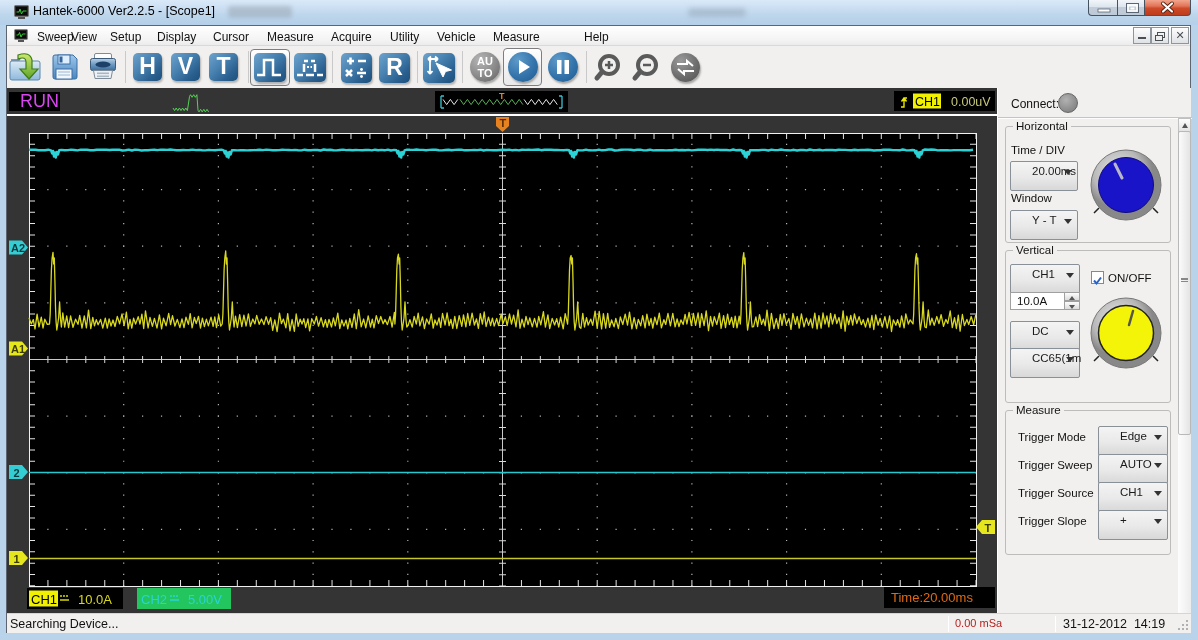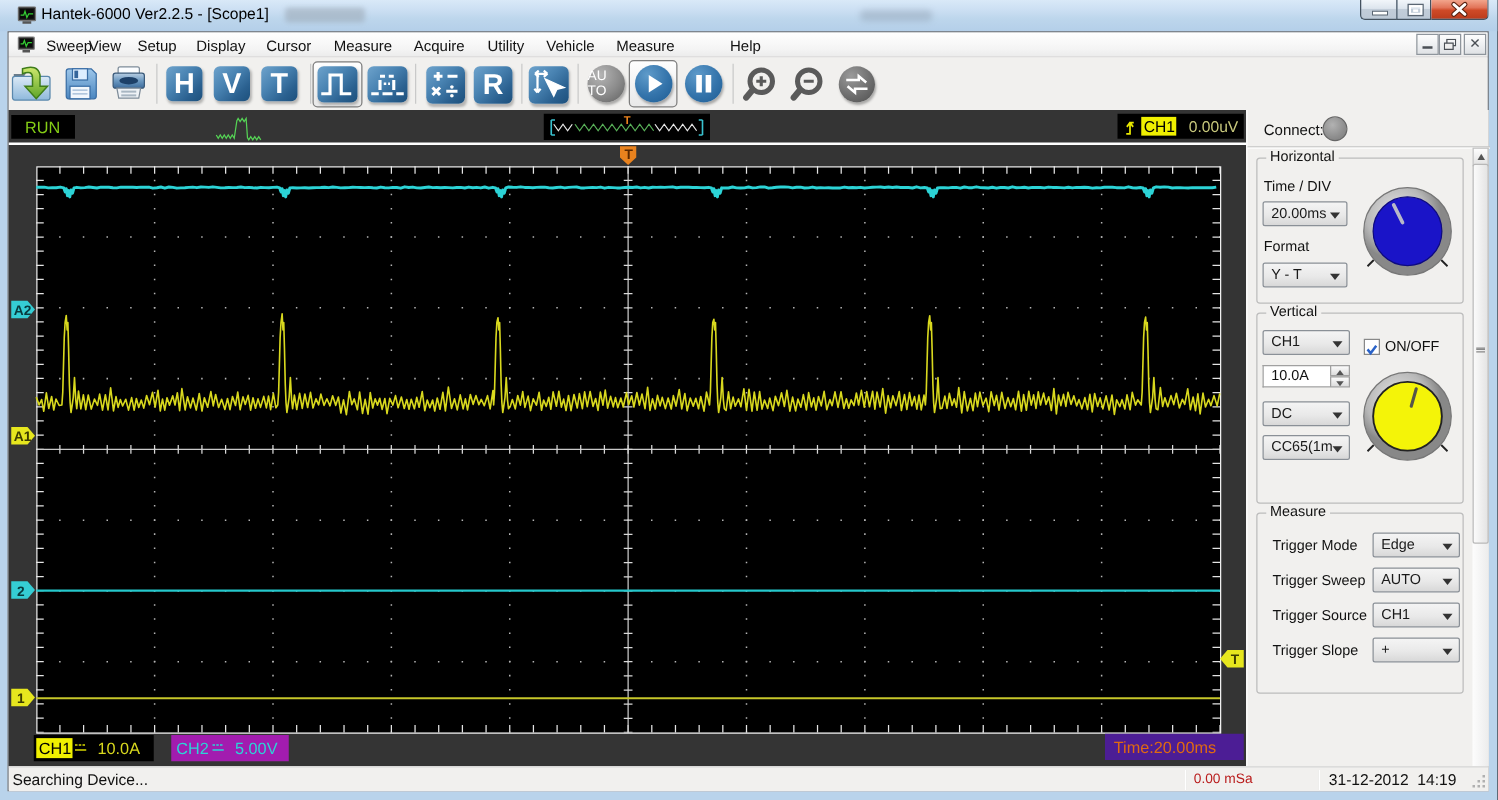--- a/index.html
+++ b/index.html
@@ -6,21 +6,21 @@
 .abs{position:absolute}
 .ttl{background:linear-gradient(#d9e9f8,#cadef2 35%,#bdd6ec 60%,#b4cfe9)}
 .capbtn{position:absolute;top:0;height:16px;border:1px solid #45525f;border-top:none;border-radius:0 0 4px 4px}
 .mm{background:linear-gradient(#f2f6fa,#dde5ee 45%,#c2cdd9 50%,#bdc9d6)}
 .cls{background:linear-gradient(#f2a58c,#e2755a 40%,#cf4a28 55%,#bc3c1c)}
 .mdibtn{position:absolute;top:27px;width:18px;height:17px;border:1px solid #8e959c;background:linear-gradient(#fdfdfd,#eef0f2 50%,#dfe2e5);color:#4a4f55;text-align:center}
 .menu{position:absolute;top:30px;font-size:12px;color:#111}
 .sep{position:absolute;top:51px;width:1px;height:32px;background:#c9c9c9}
 .blueic{border-radius:5px;background:linear-gradient(135deg,#6ea3cc,#4983b2 40%,#2a608f 75%,#1d507c);box-shadow:1px 2px 2px rgba(0,0,0,.25);color:#fff;font-weight:bold;text-align:center;position:absolute}
 .selbox{position:absolute;border:1px solid #7e7e7e;border-radius:4px;background:linear-gradient(#fefefe,#e9e9e9)}
-.combo{position:absolute;height:20px;border:1px solid #8a9097;border-radius:2px;background:linear-gradient(#f4f4f4,#e9e9e9 55%,#d8d8d8);font-size:11.5px;color:#1a1a1a;line-height:19px;padding-left:6px}
+.combo{position:absolute;height:30px;border:1px solid #8a9097;border-radius:2px;background:linear-gradient(#f4f4f4,#e9e9e9 55%,#d8d8d8);font-size:11.5px;color:#1a1a1a;line-height:19px;padding-left:21px}
 .combo .ar{position:absolute;right:5px;top:8px;width:0;height:0;border-left:4px solid transparent;border-right:4px solid transparent;border-top:5px solid #333}
 .grp{position:absolute;border:1px solid #bcbcbc;border-radius:3px}
 .grplbl{position:absolute;top:-7px;left:7px;background:#f1f0ee;padding:0 3px;font-size:11.5px;color:#111}
 .lbl{position:absolute;font-size:11.5px;color:#111;white-space:nowrap}
 </style></head>
 <body>
 
 <div class="abs ttl" style="left:0;top:0;width:1198px;height:25px"></div>
 <div class="abs" style="left:14px;top:5px;width:15px;height:15px">
 <svg width="15" height="15">
@@ -151,21 +151,21 @@
     </svg></div>
 <div class="blueic" style="left:379px;top:53px;width:31px;height:30px;font-size:23px;line-height:28px">R</div>
 <div class="sep" style="left:417px"></div>
 <div class="blueic" style="left:423px;top:53px;width:32px;height:30px">
 <svg width="32" height="30">
       <path d="M5 6 h10 M5 6 l3 -2.5 M5 6 l3 2.5 M15 6 l-3 -2.5 M15 6 l-3 2.5" stroke="#fff" stroke-width="1.8" fill="none"></path>
       <path d="M7 5 v16 M7 21 l2.5 -3 M7 21 l-2.5 -3" stroke="#fff" stroke-width="1.8" fill="none"></path>
       <path d="M13 10 l7 14 l2.5 -5.5 l6 -1.5 z" fill="#fff" stroke="#fff"></path>
     </svg></div>
 <div class="sep" style="left:462px"></div>
-<div class="abs" style="left:470px;top:52px;width:30px;height:30px;border-radius:50%;background:radial-gradient(circle at 10px 8px,#b5b5b5,#8a8a8a 55%,#5f5f5f);color:#fff;font-weight:normal;font-size:11px;line-height:12px;box-shadow:1px 2px 2px rgba(0,0,0,.3)">
+<div class="abs" style="left:470px;top:52px;width:30px;height:30px;border-radius:50%;background:radial-gradient(circle at 10px 8px,#b5b5b5,#8a8a8a 55%,#5f5f5f);color:#fff;font-weight:bold;font-size:11px;line-height:12px;text-align:center;box-shadow:1px 2px 2px rgba(0,0,0,.3)">
     <div style="margin-top:3px">AU<br>TO</div>
   </div>
 <div class="selbox" style="left:503px;top:48px;width:39px;height:38px"></div>
 <div class="abs" style="left:508px;top:52px;width:30px;height:30px;border-radius:50%;background:radial-gradient(circle at 10px 8px,#5f9bca,#3474ab 55%,#1d5b92);box-shadow:1px 2px 2px rgba(0,0,0,.3)">
 <svg width="30" height="30">
       <polygon points="11,8 22,15 11,22" fill="#fff"></polygon>
     </svg></div>
 <div class="abs" style="left:548px;top:52px;width:30px;height:30px;border-radius:50%;background:radial-gradient(circle at 10px 8px,#5f9bca,#3474ab 55%,#1d5b92);box-shadow:1px 2px 2px rgba(0,0,0,.3)">
 <svg width="30" height="30">
       <rect x="9" y="8" width="4.5" height="14" fill="#fff"></rect>
@@ -185,21 +185,21 @@
       <path d="M13 13 h8" stroke="#5a5a5a" stroke-width="2.5"></path>
     </svg></div>
 <div class="abs" style="left:671px;top:53px;width:29px;height:29px;border-radius:50%;background:radial-gradient(circle at 10px 8px,#9a9a9a,#6e6e6e 55%,#4e4e4e);box-shadow:1px 2px 2px rgba(0,0,0,.3)">
 <svg width="29" height="29">
       <path d="M6 11 h10 v-3 l6 5" fill="none" stroke="#fff" stroke-width="2"></path>
       <path d="M23 18 h-10 v3 l-6 -5" fill="none" stroke="#fff" stroke-width="2"></path>
     </svg></div>
 
 <div class="abs" style="left:7px;top:88px;width:990px;height:525px;background:#343434">
 
-  <div class="abs" style="left:2px;top:4px;width:51px;height:19px;background:#000;color:#84cc16;font-size:13px;line-height:19px;padding-left:11px">RUN</div>
+  <div class="abs" style="left:2px;top:4px;width:51px;height:19px;background:#000;color:#d946ef;font-size:18px;line-height:19px;padding-left:11px">RUN</div>
   <div class="abs" style="left:163px;top:2px">
     <svg width="42" height="24">
       <path d="M3.0 18.0 L4.6 20.6 L6.2 18.0 L7.8 20.6 L9.4 18.0 L11.0 20.6 L12.6 18.0 L14.2 20.6 L15.8 18.0 L17.4 20.6 L19.5 6.5 L20.5 4.7 L22.1 7.3 L23.7 4.7 L25.3 7.3 L26.9 4.7 L28.0 20.3 L29.0 21.9 L30.6 19.3 L32.2 21.9 L33.8 19.3 L35.4 21.9 L37.0 19.3 L38.6 21.9" fill="none" stroke="#55d355" stroke-width="1"></path>
     </svg></div>
   <div class="abs" style="left:428px;top:3px;width:133px;height:21px;background:#000">
     <svg width="133" height="21">
       <text x="64" y="8" fill="#e8821e" font-size="9" font-weight="bold" font-family="Liberation Sans">T</text>
       <path d="M6 5 v12 M6 5 h3 M6 17 h3" stroke="#39c2cf" stroke-width="1.3" fill="none"></path>
       <path d="M127 5 v12 M127 5 h-3 M127 17 h-3" stroke="#39c2cf" stroke-width="1.3" fill="none"></path>
       <path d="M8.0 8.4 L11.7 13.6 L15.4 8.4 L19.1 13.6 L22.8 8.4" fill="none" stroke="#e8e8e8" stroke-width="1"></path>
@@ -263,40 +263,40 @@
     </g>
   </svg>
 
   <div class="abs" style="left:20px;top:500px;width:96px;height:21px;background:#000">
     <svg width="96" height="21">
         <rect x="2" y="2.5" width="29" height="16" fill="#f0f000"></rect>
     <text x="4" y="15.5" fill="#000" font-size="13" font-family="Liberation Sans">CH1</text>
     <path d="M33 8 h2 M36 8 h2 M39 8 h2 M33 12 h9" stroke="#d8d800" stroke-width="1.3"></path>
     <text x="51" y="15.5" fill="#d8d81e" font-size="13" font-family="Liberation Sans">10.0A</text>
       </svg></div>
-  <div class="abs" style="left:130px;top:500px;width:94px;height:21px;background:#a21caf">
+  <div class="abs" style="left:130px;top:500px;width:94px;height:21px;background:#22c55e">
     <svg width="94" height="21">
     <text x="4" y="15.5" fill="#2cd3d6" font-size="13" font-family="Liberation Sans">CH2</text>
     <path d="M33 8 h2 M36 8 h2 M39 8 h2 M33 12 h9" stroke="#2cd3d6" stroke-width="1.3"></path>
     <text x="51" y="15.5" fill="#2cd3d6" font-size="13" font-family="Liberation Sans">5.00V</text>
       </svg></div>
-  <div class="abs" style="left:877px;top:499px;width:111px;height:21px;background:#4c1d95;color:#e06a10;font-size:13px;line-height:21px;padding-left:7px">Time:20.00ms</div>
+  <div class="abs" style="left:877px;top:499px;width:111px;height:21px;background:#000000;color:#e06a10;font-size:13px;line-height:21px;padding-left:7px">Time:20.00ms</div>
 </div>
 
 <div class="abs" style="left:997px;top:88px;width:194px;height:525px;background:#f1f0ee;border-left:1px solid #fff">
   <div class="lbl" style="left:13px;top:9px;font-size:12px">Connect:</div>
   <div class="abs" style="left:60px;top:5px;width:20px;height:20px;border-radius:50%;background:radial-gradient(circle at 7px 6px,#b2b2b2,#8e8e8e 60%,#7a7a7a);border:1px solid #666"></div>
   <div class="abs" style="left:0;top:29px;width:194px;height:1px;background:#c4c4c4"></div>
   <div class="abs" style="left:0;top:30px;width:194px;height:1px;background:#fdfdfd"></div>
 
   <div class="grp" style="left:7px;top:38px;width:166px;height:117px">
     <div class="grplbl">Horizontal</div>
     <div class="lbl" style="left:5px;top:17px">Time / DIV</div>
     <div class="combo" style="left:4px;top:34px;width:68px">20.00ms<span class="ar"></span></div>
-    <div class="lbl" style="left:5px;top:65px">Format</div>
+    <div class="lbl" style="left:5px;top:65px">Window</div>
     <div class="combo" style="left:4px;top:83px;width:68px">Y - T<span class="ar"></span></div>
     <svg class="abs" style="left:80px;top:20px" width="80" height="80">
       <defs>
           <radialGradient id="kn" cx="0.38" cy="0.32">
             <stop offset="0" stop-color="#e8e8e8"></stop>
             <stop offset="0.7" stop-color="#b8b8b8"></stop>
             <stop offset="1" stop-color="#888"></stop>
           </radialGradient>
         </defs>
       <path d="M8 66 l5 -5 M72 66 l-5 -5" stroke="#222" stroke-width="1.5"></path>

